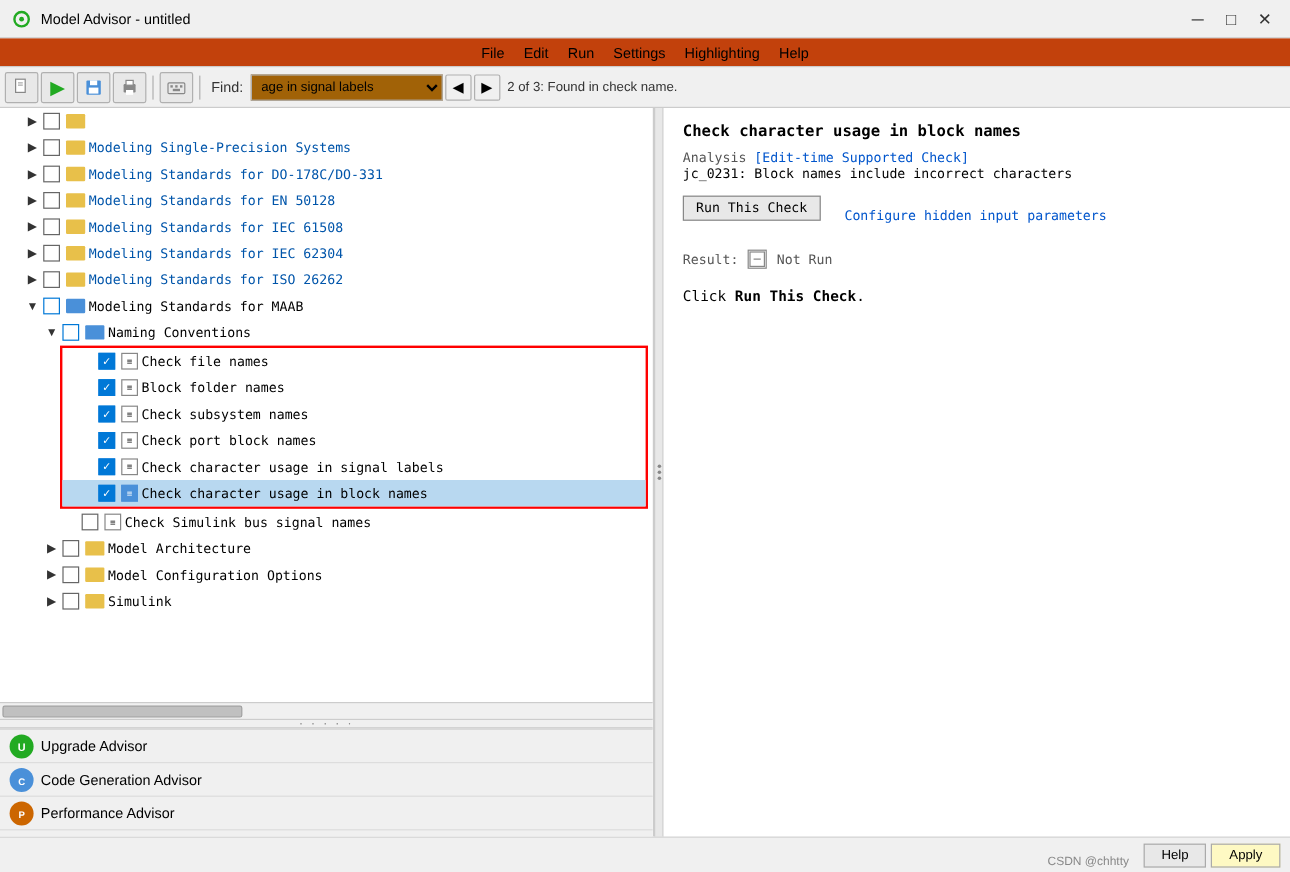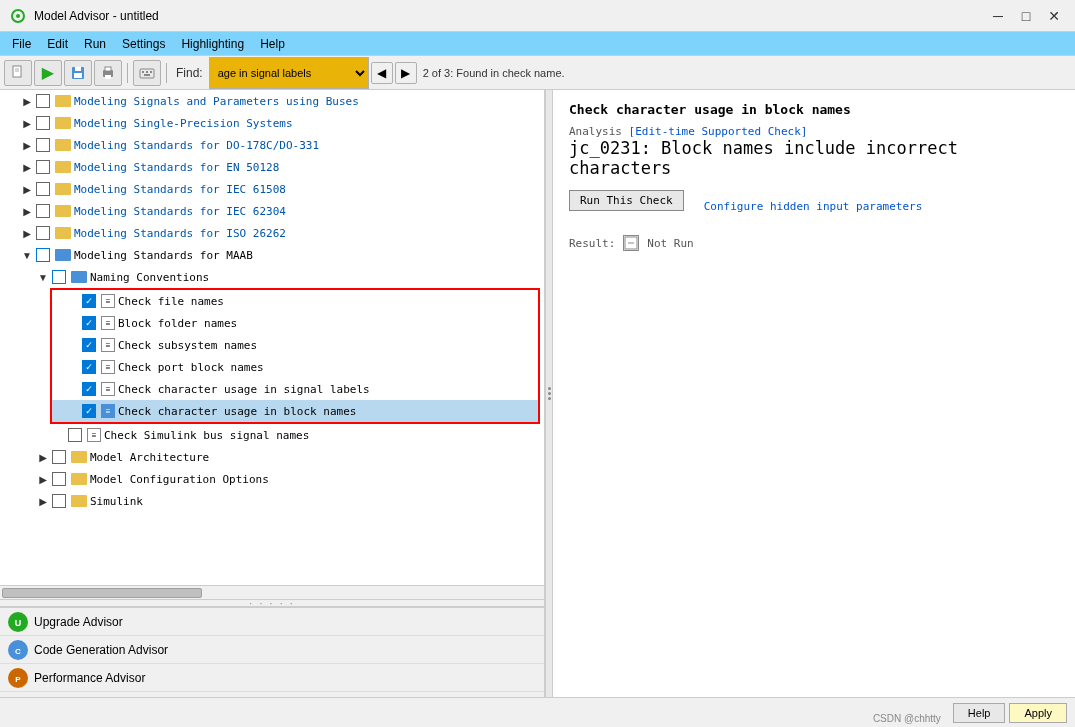--- a/index.html
+++ b/index.html
@@ -32,26 +32,27 @@
     }
     .title-bar .win-btn {
       width: 26px; height: 20px;
       background: none; border: none; cursor: pointer;
       font-size: 14px; display: flex; align-items: center; justify-content: center;
       color: #333;
     }
 
     
     .menu-bar {
-      background: #7dd3fc;
+      background: #c2410c;
       height: 24px;
       display: flex;
       align-items: center;
       padding: 0 4px;
       border-bottom: 1px solid #ccc;
+      justify-content: center;
     }
     .menu-item {
       padding: 2px 8px;
       cursor: pointer;
       font-size: 12px;
       color: #000;
     }
 
     
     .toolbar {
@@ -68,23 +69,23 @@
       background: #e8e8e8;
       border: 1px solid #b0b0b0;
       border-radius: 2px;
       cursor: pointer;
       display: flex; align-items: center; justify-content: center;
       font-size: 14px;
     }
     .toolbar-sep { width: 1px; height: 20px; background: #b0b0b0; margin: 0 3px; }
     .find-label { font-size: 12px; margin: 0 4px; color: #333; }
     .find-dropdown {
-      height: 32px;
+      height: 22px;
       border: 1px solid #b0b0b0;
-      background: #eab308;
+      background: #a16207;
       font-size: 11px;
       padding: 0 4px;
       width: 160px;
     }
     .nav-btn {
       width: 22px; height: 22px;
       background: none; border: 1px solid #b0b0b0;
       border-radius: 2px; cursor: pointer;
       display: flex; align-items: center; justify-content: center;
       font-size: 12px;
@@ -234,21 +235,21 @@
       margin-bottom: 8px;
       font-family: monospace;
     }
     .analysis-line {
       font-size: 11px;
       color: #555;
       font-family: monospace;
       margin-bottom: 0;
     }
     .check-id-line {
-      font-size: 17px;
+      font-size: 11px;
       color: #000;
       font-family: monospace;
       margin-bottom: 12px;
     }
     .run-btn {
       display: inline-block;
       padding: 3px 10px;
       border: 1px solid #888;
       background: #e8e8e8;
       cursor: pointer;
@@ -414,21 +415,20 @@
 
 <div class="main-content">
 
   <div class="left-panel">
     <div class="tree-area">
 
       <div class="tree-item indent-1">
         <span class="expand-btn">▶</span>
         <div class="checkbox"></div>
         <div class="folder-icon"></div>
-        <span class="tree-label blue">Modeling Signals and Parameters using Buses</span>
       </div>
 
       <div class="tree-item indent-1">
         <span class="expand-btn">▶</span>
         <div class="checkbox"></div>
         <div class="folder-icon"></div>
         <span class="tree-label blue">Modeling Single-Precision Systems</span>
       </div>
 
       <div class="tree-item indent-1">
@@ -615,20 +615,23 @@
     <div class="result-row">
       <span class="result-label">Result:</span>
       <div class="result-icon">
         <svg width="14" height="14" viewBox="0 0 14 14">
             <rect x="1" y="1" width="12" height="12" fill="white" stroke="#888"></rect>
             <line x1="4" y1="7" x2="10" y2="7" stroke="#888"></line>
           </svg>
       </div>
       <span class="result-value">Not Run</span>
     </div>
+    <div class="click-run-text">
+      <span>Click </span><strong>Run This Check</strong><span>.</span>
+    </div>
   </div>
 </div>
 
 <div class="status-bar">
   <span class="status-text">CSDN @chhtty</span>
   <button class="help-btn">Help</button>
   <button class="apply-btn">Apply</button>
 </div>
 
 </body></html>

